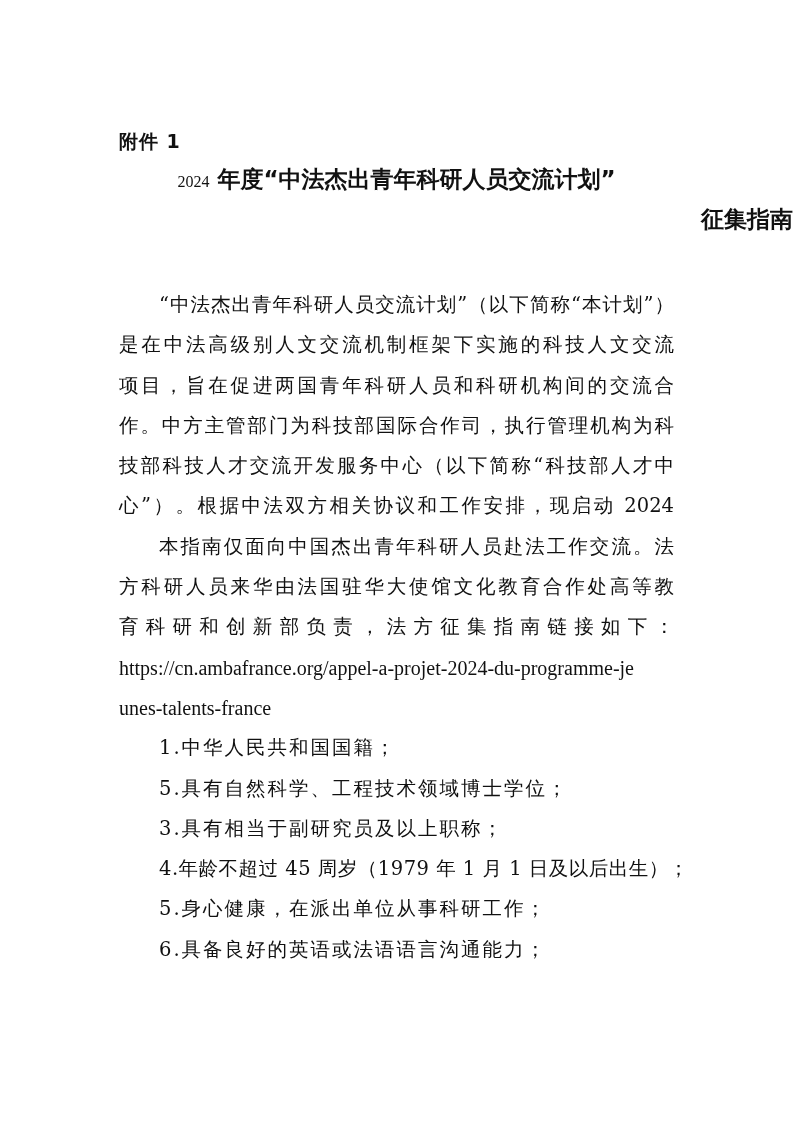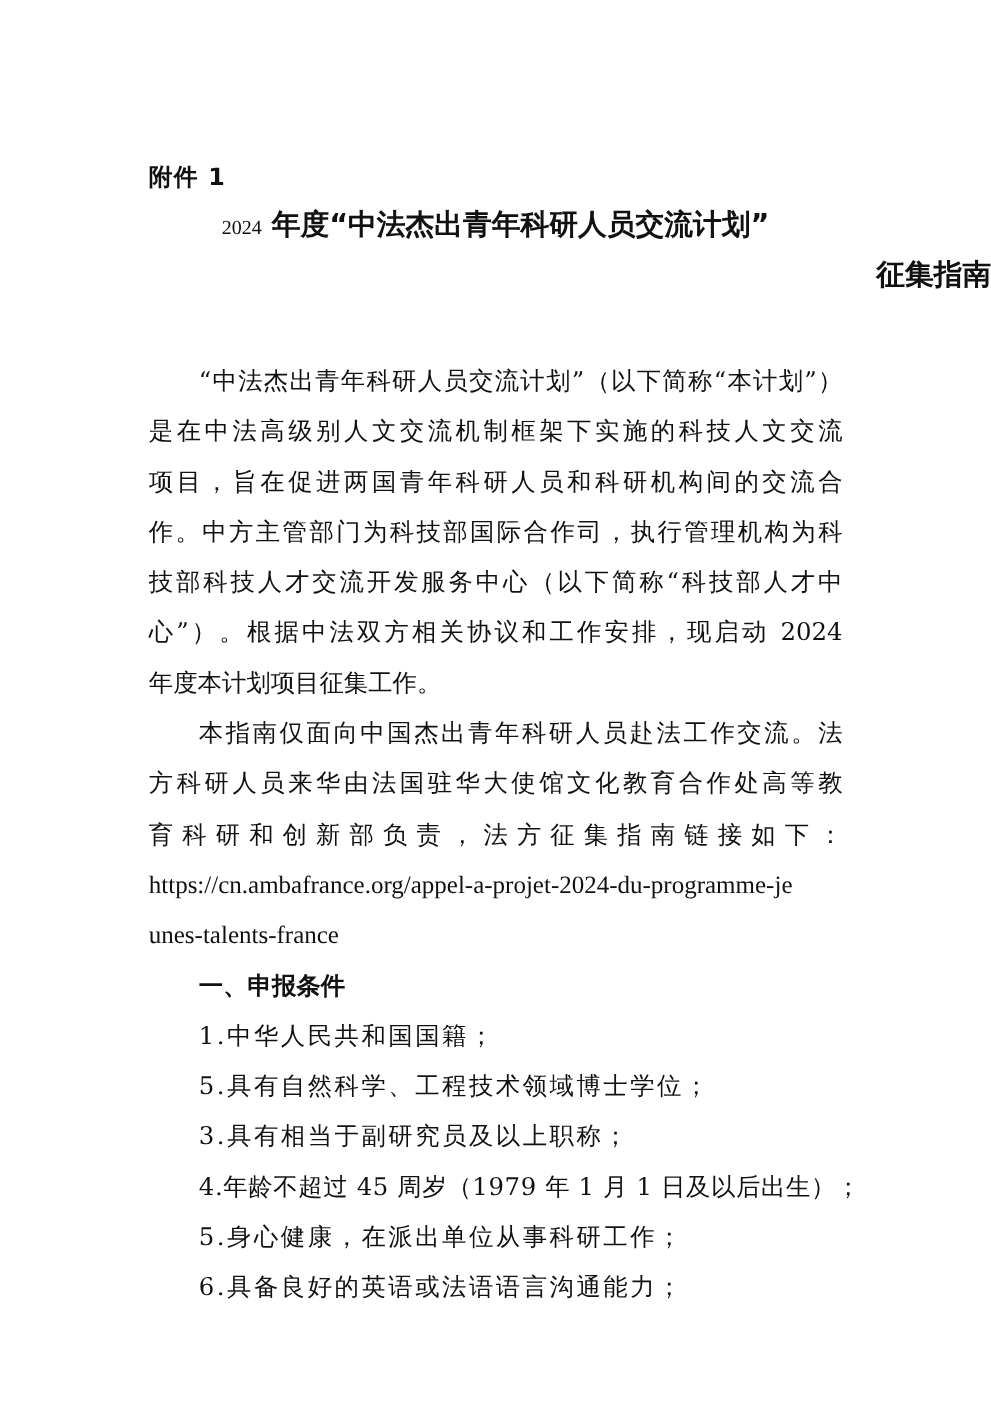--- a/index.html
+++ b/index.html
@@ -28,33 +28,31 @@
   <div class="title title2">征集指南</div>
 
   <div class="body">
     <div>
       <span class="line indent">“中法杰出青年科研人员交流计划”（以下简称“本计划”）</span>
       <span class="line">是在中法高级别人文交流机制框架下实施的科技人文交流</span>
       <span class="line">项目，旨在促进两国青年科研人员和科研机构间的交流合</span>
       <span class="line">作。中方主管部门为科技部国际合作司，执行管理机构为科</span>
       <span class="line">技部科技人才交流开发服务中心（以下简称“科技部人才中</span>
       <span class="line">心”）。根据中法双方相关协议和工作安排，现启动 2024</span>
-      <span class="line last">年度本计划项目征集工作。</span>
     </div>
 
     <div>
       <span class="line indent">本指南仅面向中国杰出青年科研人员赴法工作交流。法</span>
       <span class="line">方科研人员来华由法国驻华大使馆文化教育合作处高等教</span>
       <span class="line">育科研和创新部负责，法方征集指南链接如下：</span>
       <span class="line url">https://cn.ambafrance.org/appel-a-projet-2024-du-programme-je</span>
       <span class="line url">unes-talents-france</span>
     </div>
 
     <div>
-      <span class="line heading">一、申报条件</span>
       <span class="line item">1.中华人民共和国国籍；</span>
       <span class="line item">5.具有自然科学、工程技术领域博士学位；</span>
       <span class="line item">3.具有相当于副研究员及以上职称；</span>
       <span class="line item" style="letter-spacing:0.5px">4.年龄不超过 45 周岁（1979 年 1 月 1 日及以后出生）；</span>
       <span class="line item">5.身心健康，在派出单位从事科研工作；</span>
       <span class="line item">6.具备良好的英语或法语语言沟通能力；</span>
     </div>
   </div>
 </div>
 

